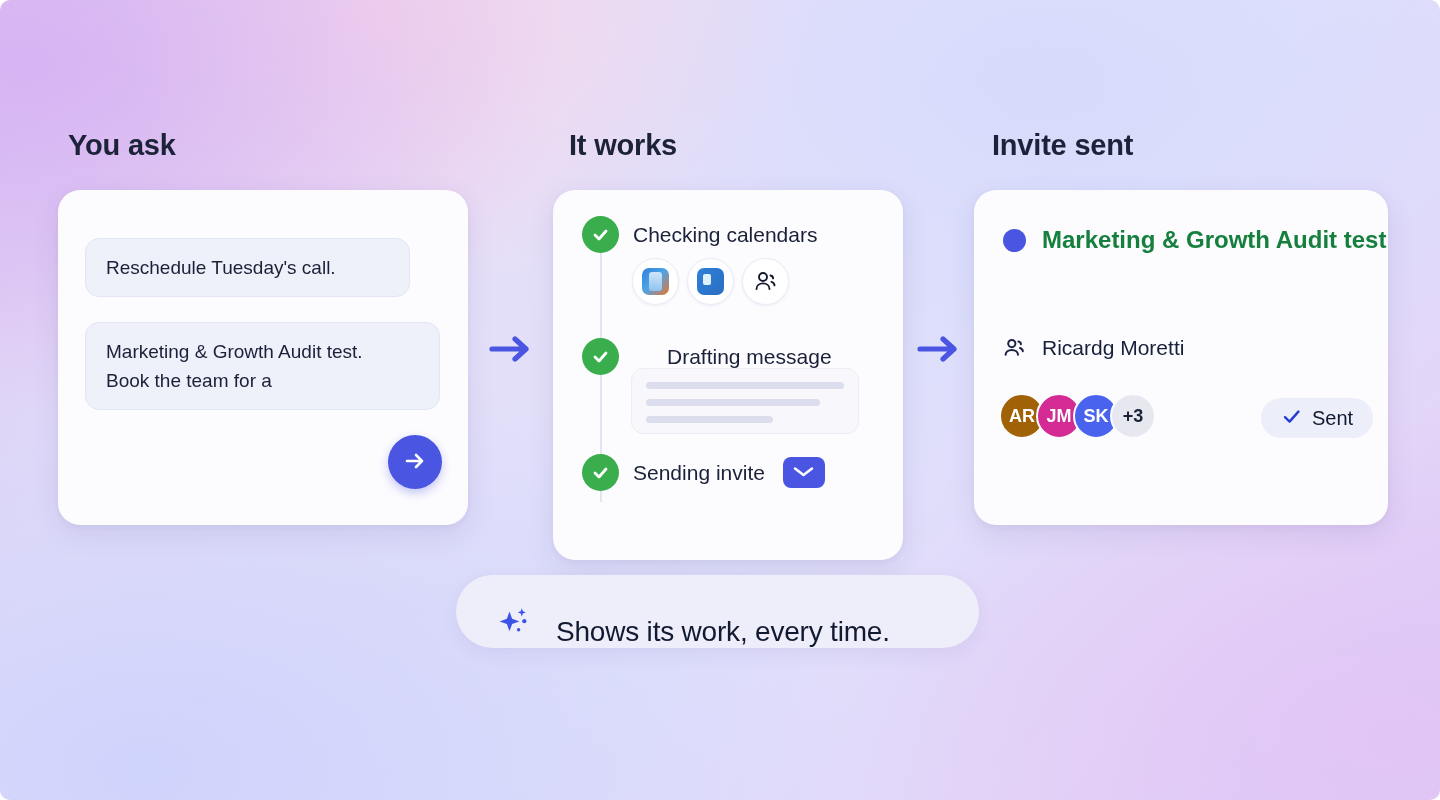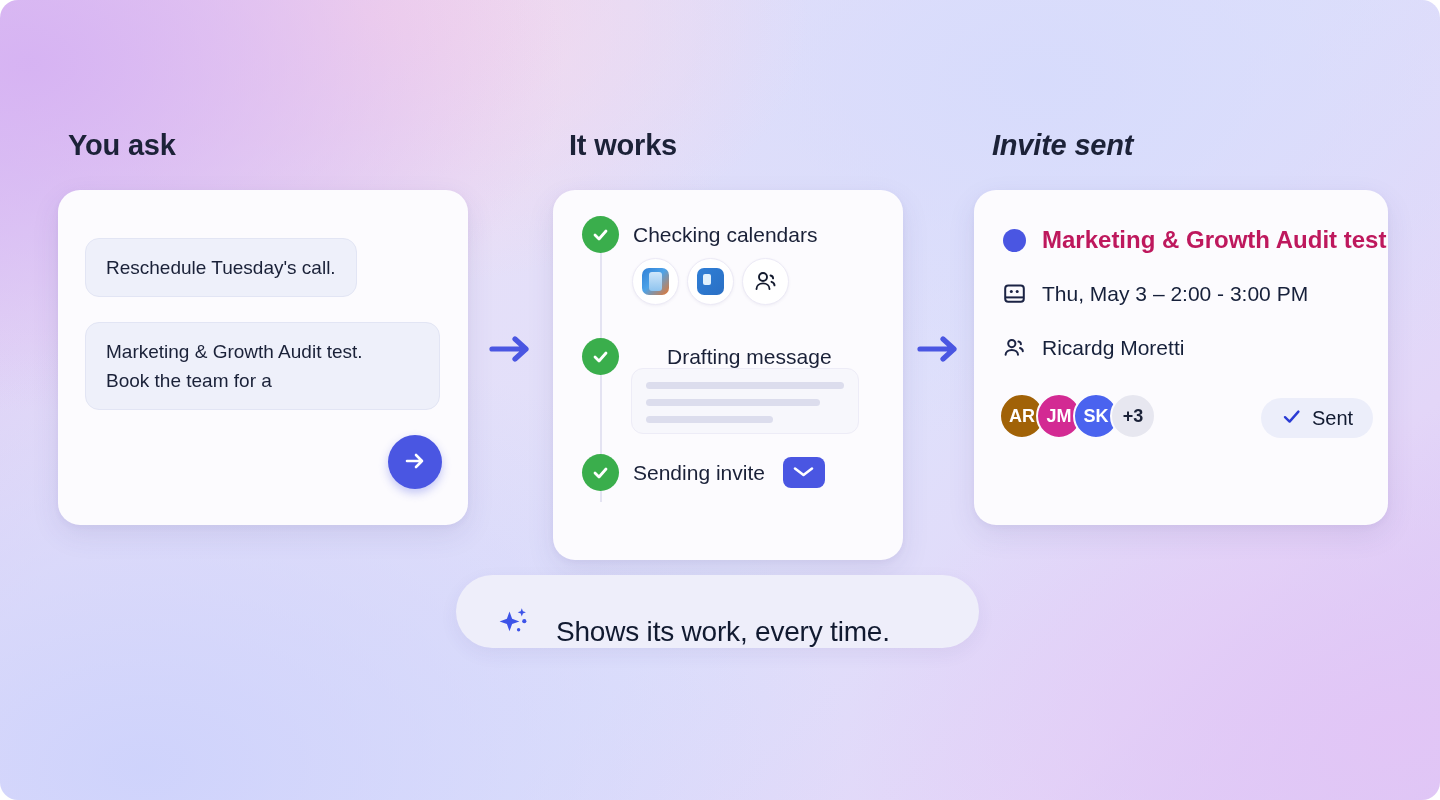--- a/index.html
+++ b/index.html
@@ -8,21 +8,21 @@
     width: 1440px;
     height: 800px;
     overflow: hidden;
     font-family: "Liberation Sans", sans-serif;
   }
 
   #stage {
     position: relative;
     width: 1440px;
     height: 800px;
-    border-radius: 18px;
+    border-radius: 10px;
     overflow: hidden;
     background:
       radial-gradient(60% 70% at 2% 8%,  rgba(214,178,243,0.95) 0%, rgba(214,178,243,0) 62%),
       radial-gradient(46% 52% at 26% 2%, rgba(246,214,234,0.95) 0%, rgba(246,214,234,0) 66%),
       radial-gradient(58% 62% at 97% 92%, rgba(226,197,246,0.95) 0%, rgba(226,197,246,0) 66%),
       radial-gradient(62% 68% at 72% 10%, rgba(214,219,252,0.92) 0%, rgba(214,219,252,0) 66%),
       radial-gradient(70% 80% at 10% 96%, rgba(205,210,252,0.92) 0%, rgba(205,210,252,0) 70%),
       linear-gradient(135deg, #dcc7f3 0%, #e6dff8 28%, #dfe0fb 58%, #e3d6f8 82%, #d8c9f5 100%);
   }
 
@@ -30,21 +30,21 @@
   .col-head {
     position: absolute;
     font-size: 29px;
     font-weight: 700;
     color: #1c2238;
     letter-spacing: -0.2px;
     white-space: nowrap;
   }
   #head-ask   { left: 68px;  top: 129px; }
   #head-works { left: 569px; top: 129px; }
-  #head-sent  { left: 992px; top: 129px; font-style: italic; }
+  #head-sent  { left: 992px; top: 129px; }
 
   
   .card {
     position: absolute;
     background: #fcfbfe;
     border-radius: 22px;
     box-shadow: 0 10px 28px rgba(70,60,130,0.10), 0 2px 6px rgba(70,60,130,0.05);
   }
   #card-ask   { left: 58px;  top: 190px; width: 410px; height: 335px; }
   #card-works { left: 553px; top: 190px; width: 350px; height: 370px; }
@@ -66,21 +66,21 @@
   .bubble {
     position: absolute;
     background: #eef0fa;
     border: 1px solid #e2e5f4;
     border-radius: 14px;
     color: #1a2138;
     font-size: 19px;
     line-height: 29px;
     padding: 14px 20px;
   }
-  #bubble-1 { left: 27px; top: 48px; width: 272px; }
+  #bubble-1 { left: 27px; top: 48px; width: 325px; }
   #bubble-2 { left: 27px; top: 132px; width: 355px; }
   #bubble-2 .l2 { display: block; }
 
   #send-button {
     position: absolute;
     left: 330px;
     top: 245px;
     width: 54px;
     height: 54px;
     border-radius: 50%;
@@ -229,21 +229,21 @@
   }
   #event-dot {
     width: 23px;
     height: 23px;
     border-radius: 50%;
     background: #4a56e2;
   }
   .sent-title {
     font-size: 24px;
     font-weight: 600;
-    color: #be185d;
+    color: #15803d;
     white-space: nowrap;
   }
   .sent-text {
     font-size: 21px;
     color: #16203a;
     white-space: nowrap;
   }
 
   #avatar-stack {
     position: absolute;
@@ -419,31 +419,20 @@
 
   <div class="card" id="card-sent">
 
     <div class="sent-row" id="sent-row-title">
       <span class="row-icon">
         <span id="event-dot"></span>
       </span>
       <span class="sent-title">Marketing &amp; Growth Audit test</span>
     </div>
 
-    <div class="sent-row" id="sent-row-time">
-      <span class="row-icon">
-        <svg width="25" height="25" viewBox="0 0 25 25" fill="none">
-          <rect x="3.2" y="4.6" width="18.6" height="16.2" rx="3" stroke="#1b2344" stroke-width="2"></rect>
-          <path d="M3.2 16.4h18.6" stroke="#1b2344" stroke-width="2"></path>
-          <circle cx="9.3" cy="10.6" r="1.5" fill="#1b2344"></circle>
-          <circle cx="15.2" cy="10.6" r="1.5" fill="#1b2344"></circle>
-        </svg>
-      </span>
-      <span class="sent-text">Thu, May 3 – 2:00 - 3:00 PM</span>
-    </div>
 
     <div class="sent-row" id="sent-row-guest">
       <span class="row-icon">
         <svg width="25" height="25" viewBox="0 0 25 25" fill="none">
           <circle cx="9.8" cy="8.6" r="3.6" stroke="#1b2344" stroke-width="2"></circle>
           <path d="M3.6 19.8c0-3 2.8-4.9 6.2-4.9s6.2 1.9 6.2 4.9" stroke="#1b2344" stroke-width="2" stroke-linecap="round"></path>
           <path d="M16.4 6.6c1.5.3 2.5 1.4 2.5 2.7M18 13c1.7.6 2.8 1.8 2.8 3.3" stroke="#1b2344" stroke-width="2" stroke-linecap="round"></path>
         </svg>
       </span>
       <span class="sent-text">Ricardg Moretti</span>

